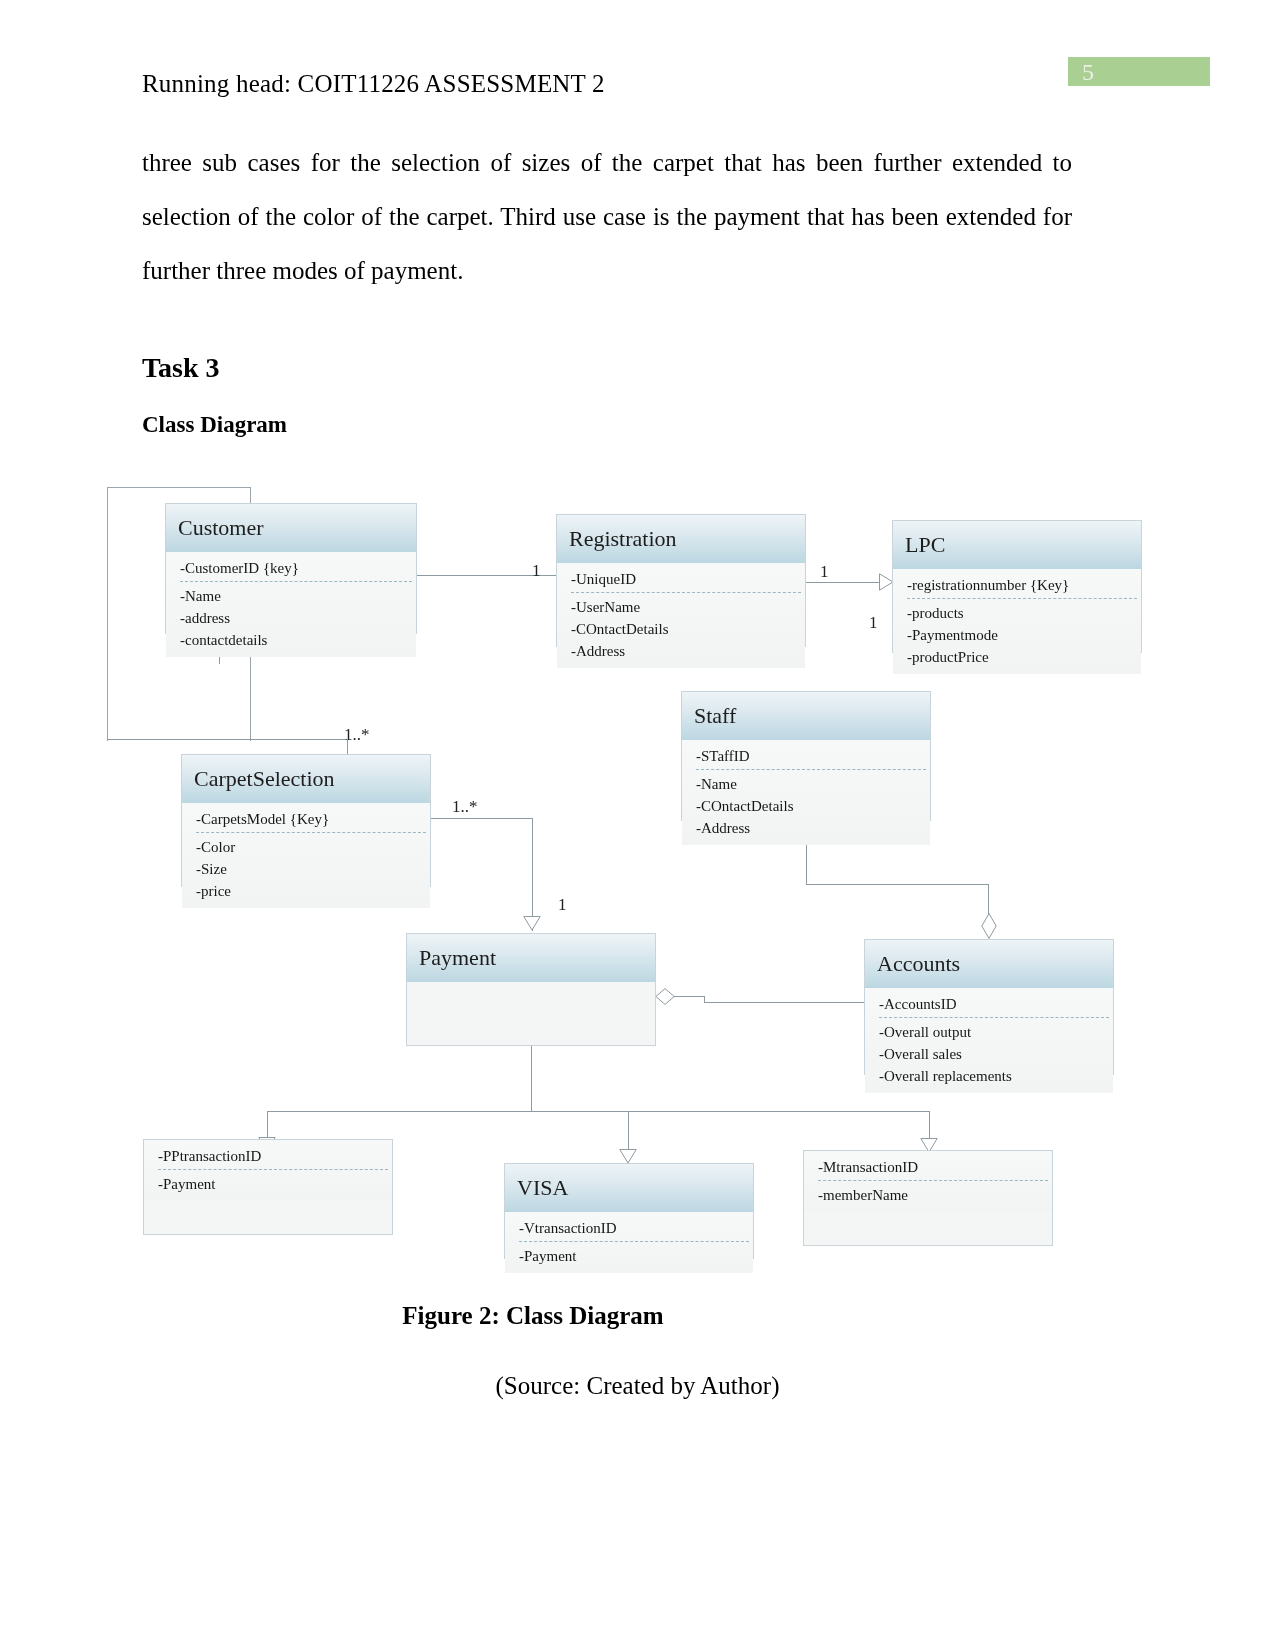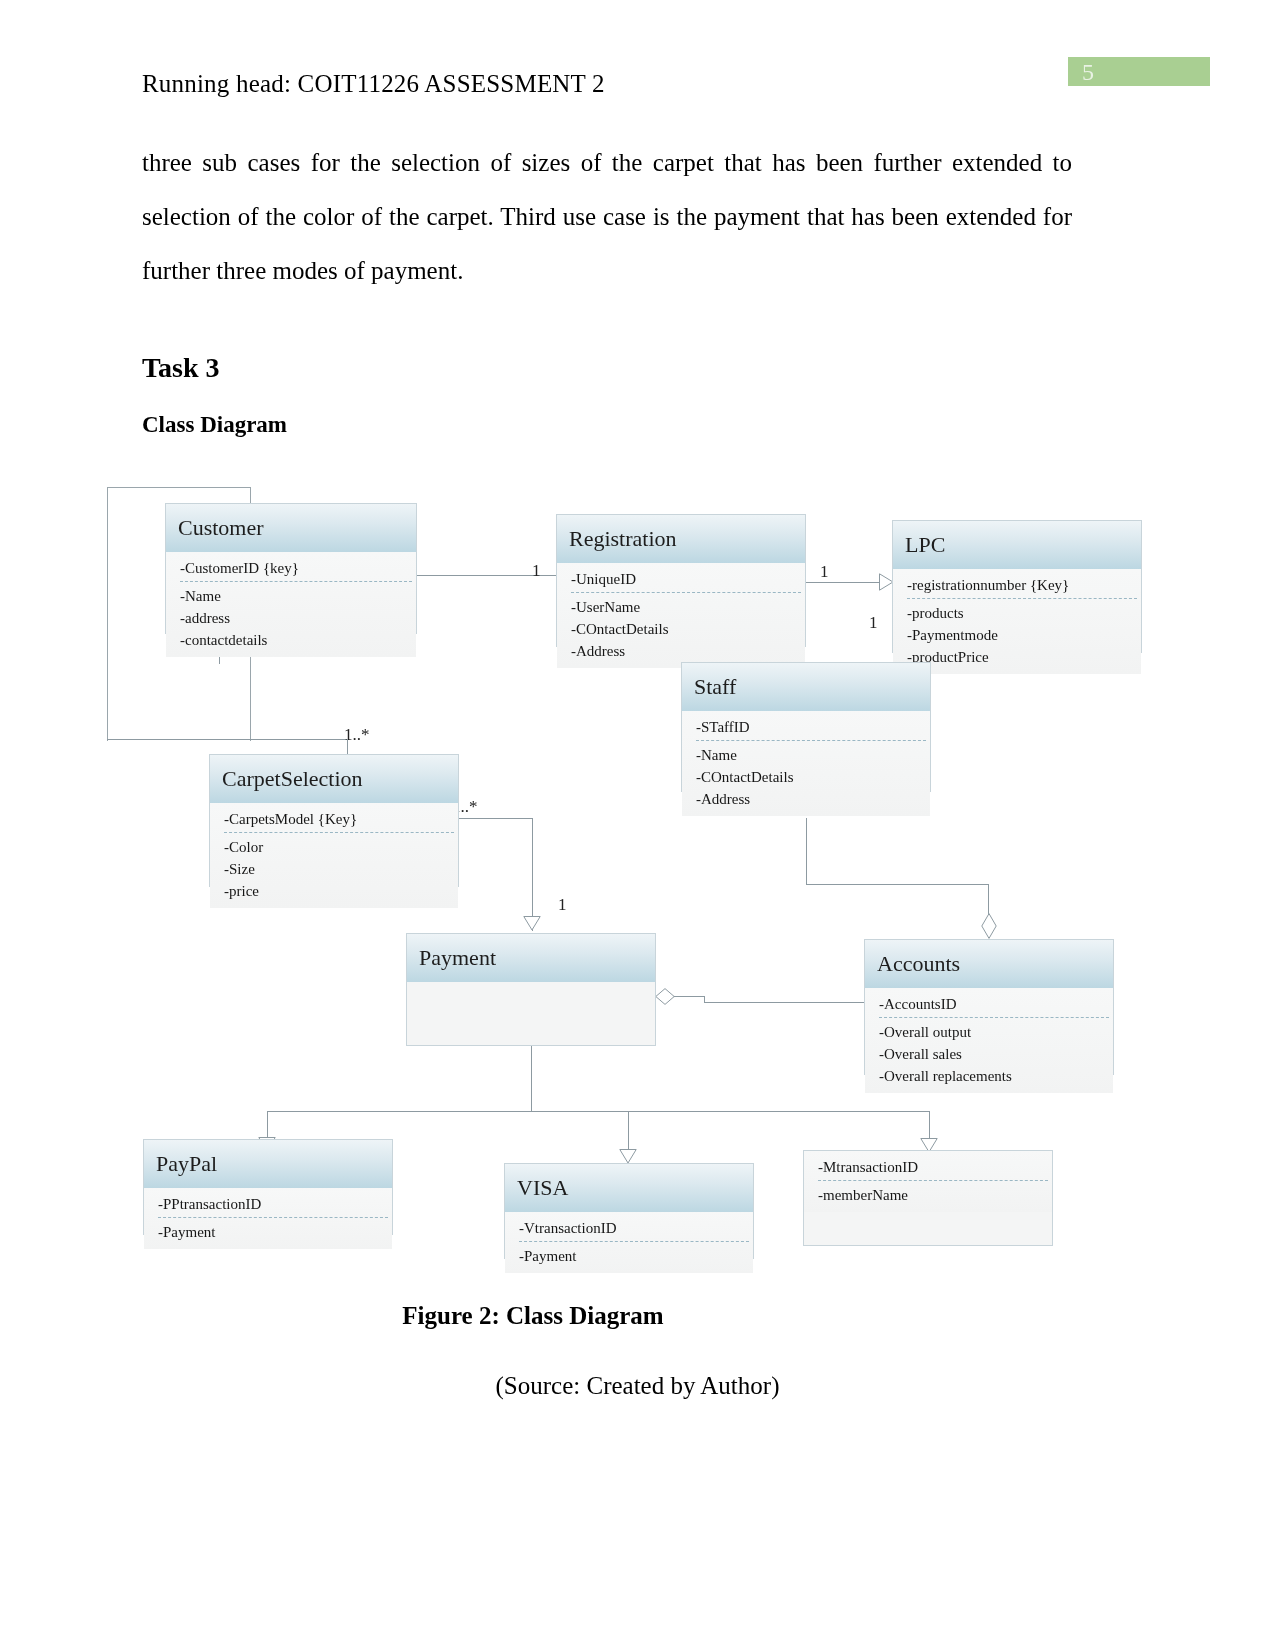--- a/index.html
+++ b/index.html
@@ -269,31 +269,31 @@
   <div class="uml-class" style="left:892px; top:520px; width:250px; height:133px;">
     <div class="uml-title">LPC</div>
     <div class="uml-attrs">
       <div class="uml-attr key-row">-registrationnumber {Key}</div>
       <div class="uml-attr">-products</div>
       <div class="uml-attr">-Paymentmode</div>
       <div class="uml-attr">-productPrice</div>
     </div>
   </div>
 
-  <div class="uml-class" style="left:181px; top:754px; width:250px; height:133px;margin-left:28px;">
+  <div class="uml-class" style="left:181px; top:754px; width:250px; height:133px;">
     <div class="uml-title">CarpetSelection</div>
     <div class="uml-attrs">
       <div class="uml-attr key-row">-CarpetsModel {Key}</div>
       <div class="uml-attr">-Color</div>
       <div class="uml-attr">-Size</div>
       <div class="uml-attr">-price</div>
     </div>
   </div>
 
-  <div class="uml-class" style="left:681px; top:662px; width:250px; height:130px;">
+  <div class="uml-class" style="left:681px; top:691px; width:250px; height:130px;">
     <div class="uml-title">Staff</div>
     <div class="uml-attrs">
       <div class="uml-attr key-row">-STaffID</div>
       <div class="uml-attr">-Name</div>
       <div class="uml-attr">-COntactDetails</div>
       <div class="uml-attr">-Address</div>
     </div>
   </div>
 
   <div class="uml-class" style="left:406px; top:933px; width:250px; height:113px;">
@@ -304,21 +304,20 @@
     <div class="uml-title">Accounts</div>
     <div class="uml-attrs">
       <div class="uml-attr key-row">-AccountsID</div>
       <div class="uml-attr">-Overall output</div>
       <div class="uml-attr">-Overall sales</div>
       <div class="uml-attr">-Overall replacements</div>
     </div>
   </div>
 
   <div class="uml-class" style="left:143px; top:1139px; width:250px; height:96px;">
-    <div class="uml-title">PayPal</div>
     <div class="uml-attrs">
       <div class="uml-attr key-row">-PPtransactionID</div>
       <div class="uml-attr">-Payment</div>
     </div>
   </div>
 
   <div class="uml-class" style="left:504px; top:1163px; width:250px; height:96px;">
     <div class="uml-title">VISA</div>
     <div class="uml-attrs">
       <div class="uml-attr key-row">-VtransactionID</div>

